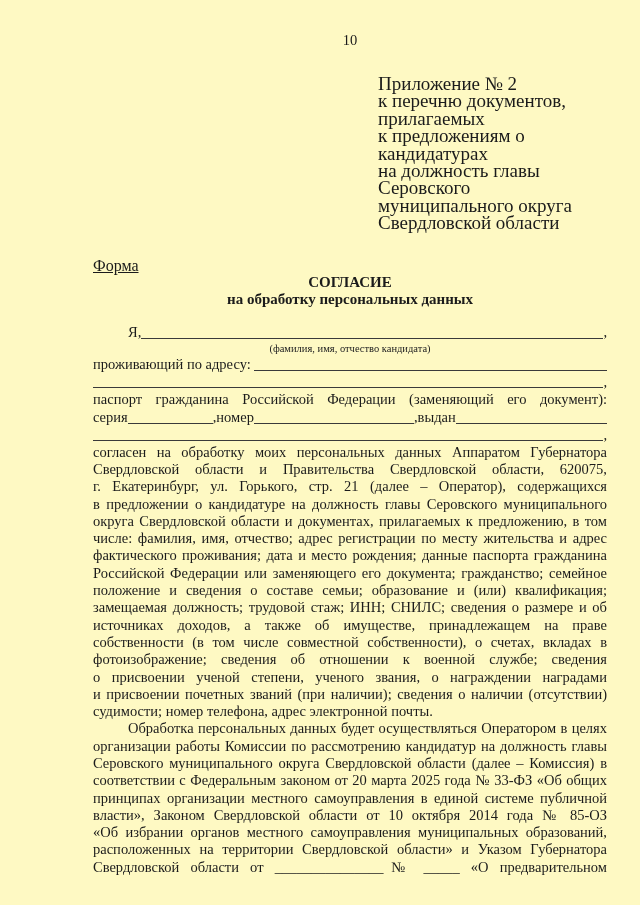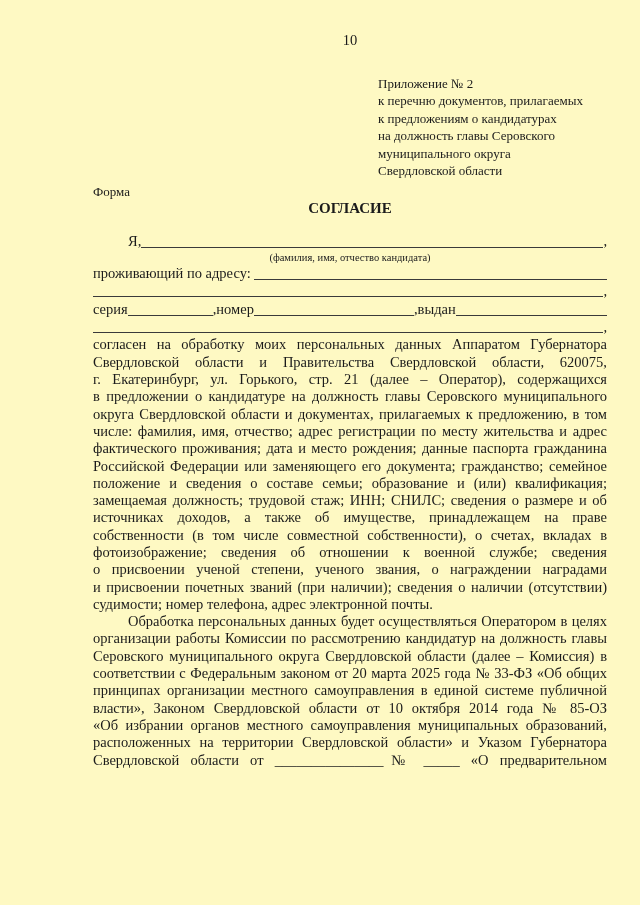--- a/index.html
+++ b/index.html
@@ -7,22 +7,22 @@
     position:relative;
     width:640px;height:905px;
     background:#fef9c3;
     box-sizing:border-box;
     padding:32px 33px 0 93px;
     font-family:"Liberation Serif","DejaVu Serif",serif;
     color:#1b1b1b;
     overflow:hidden;
   }
   .page-number{text-align:center;font-size:14.5px;line-height:17px;}
-  .appendix{margin-top:26px;margin-left:285px;font-size:13px;line-height:17.4px;}
-  .form-label{margin-top:4px;font-size:13px;line-height:17px;}
+  .appendix{margin-top:26px;margin-left:285px;font-size:19px;line-height:17.4px;}
+  .form-label{margin-top:25px;font-size:16px;line-height:17px;text-decoration:underline;}
   .doc-title{text-align:center;font-weight:bold;font-size:15px;line-height:17px;}
   .fsec{margin-top:15px;font-size:14.5px;}
   .fline{display:flex;line-height:19px;white-space:pre;}
   .fline.short{line-height:17px;}
   .blank{border-bottom:1px solid #3a3a3a;margin-bottom:3px;}
   .fl1{flex:1;}
   .w85{width:85px;}
   .w160{width:160px;}
   .indented{padding-left:35px;}
   .caption{text-align:center;font-size:10.5px;line-height:13px;margin-bottom:0;color:#222;}
@@ -44,20 +44,21 @@
     <div>к перечню документов, прилагаемых</div>
     <div>к предложениям о кандидатурах</div>
     <div>на должность главы Серовского</div>
     <div>муниципального округа</div>
     <div>Свердловской области</div>
   </div>
 
   <div class="form-label">Форма</div>
 
   <div class="doc-title">СОГЛАСИЕ</div>
+  <div class="doc-title">на обработку персональных данных</div>
 
   <div class="fsec">
 
     <div class="fline indented">
       <span>Я,</span>
       <span class="blank fl1"></span>
       <span>,</span>
     </div>
 
     <div class="caption">(фамилия, имя, отчество кандидата)</div>
@@ -65,20 +66,21 @@
     <div class="fline">
       <span>проживающий по адресу: </span>
       <span class="blank fl1"></span>
     </div>
 
     <div class="fline short">
       <span class="blank fl1"></span>
       <span>,</span>
     </div>
 
+    <div class="jline">паспорт гражданина Российской Федерации (заменяющий его документ):</div>
 
     <div class="fline">
       <span>серия</span>
       <span class="blank w85"></span>
       <span>,номер</span>
       <span class="blank w160"></span>
       <span>,выдан</span>
       <span class="blank fl1"></span>
     </div>
 

